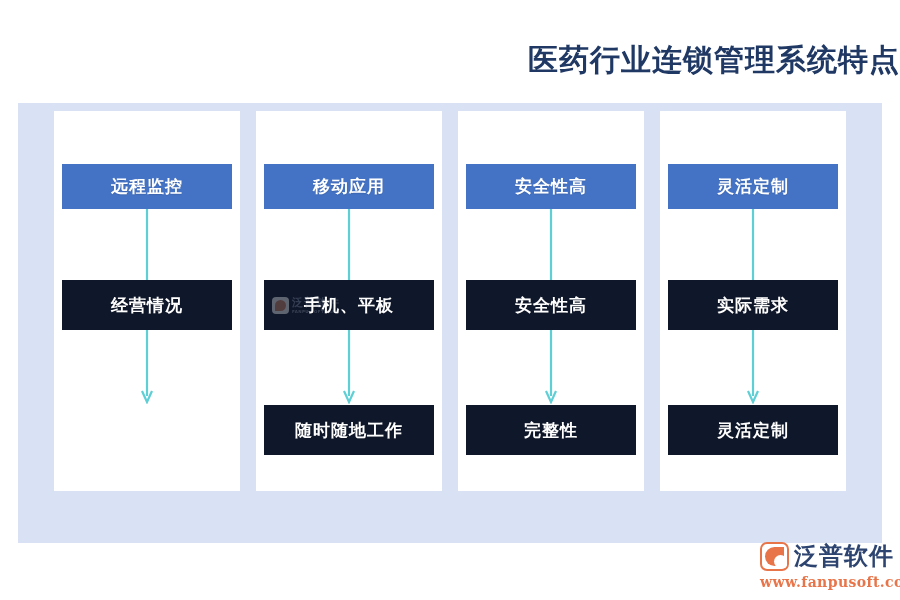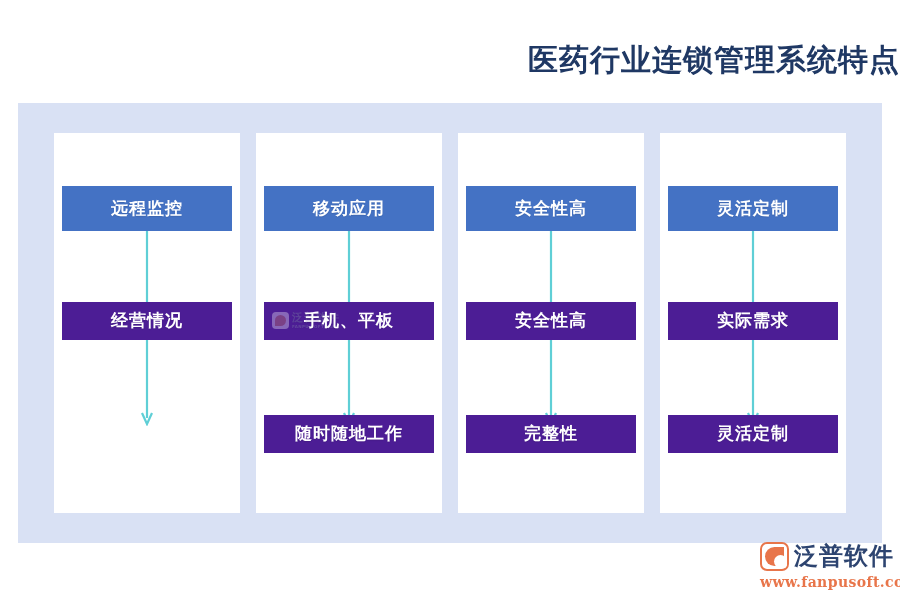--- a/index.html
+++ b/index.html
@@ -39,24 +39,24 @@
     box-sizing: border-box;
   }
 
   .columns {
     position: absolute;
     left: 0;
     top: 0;
     width: 864px;
     height: 440px;
     display: flex;
-    align-items: center;
+    align-items: flex-end;
     justify-content: center;
     gap: 16px;
-    padding: 38px 19px 39px 19px;
+    padding: 38px 19px 52px 19px;
     box-sizing: border-box;
   }
 
   .column-card {
     position: relative;
     width: 186px;
     height: 380px;
     background: #ffffff;
     box-sizing: border-box;
     display: flex;
@@ -81,22 +81,22 @@
     z-index: 2;
   }
 
   .node.primary {
     background: #4472c4;
     height: 45px;
     margin-top: 53px;
   }
 
   .node.secondary {
-    background: #4c1d95;
-    height: 38px;
+    background: #0f172a;
+    height: 50px;
   }
 
   .node.n2 { margin-top: 71px; }
   .node.n3 { margin-top: 75px; }
 
   
   .connector {
     position: absolute;
     left: 50%;
     transform: translateX(-50%);

